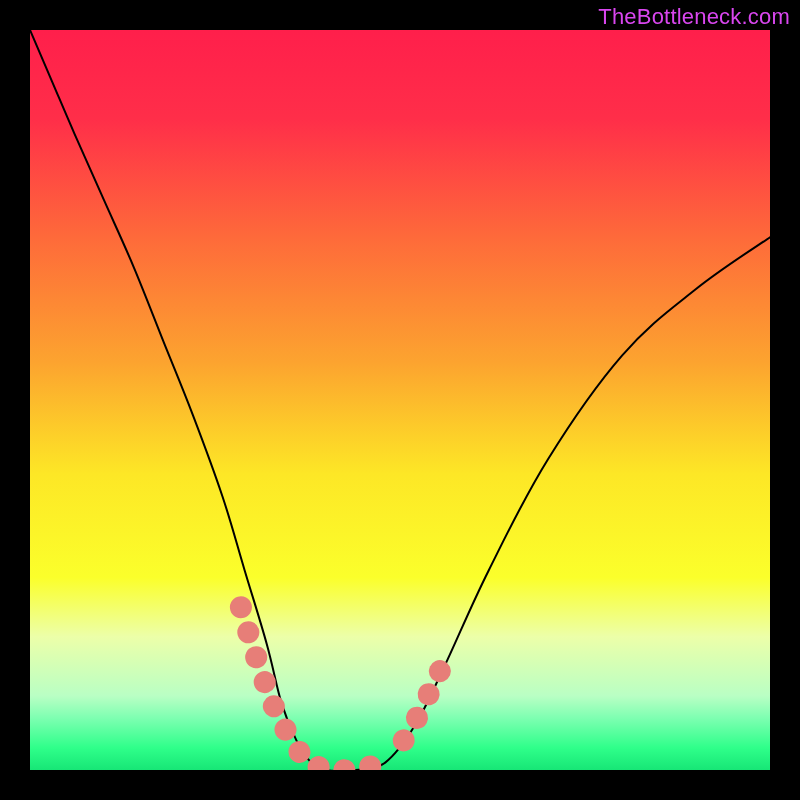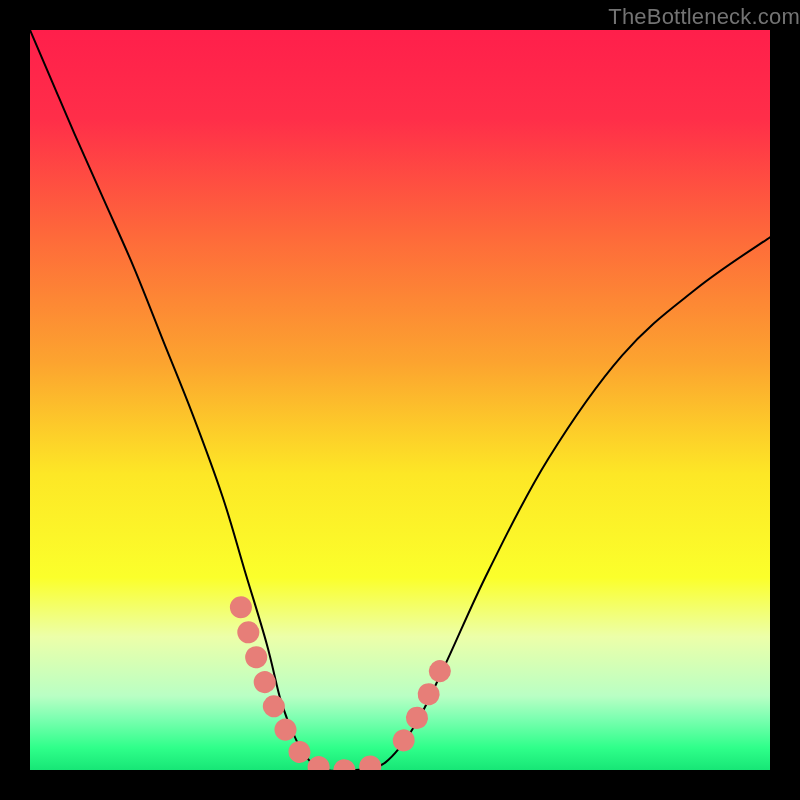--- a/index.html
+++ b/index.html
@@ -32,22 +32,22 @@
   }
   #curve-svg {
     position: absolute;
     inset: 0;
     width: 100%;
     height: 100%;
   }
   #watermark {
     position: absolute;
     top: 4px;
-    right: 0;
-    color: #737373;
+    right: 10px;
+    color: #d946ef;
     font-size: 22px;
     font-weight: 500;
     letter-spacing: 0.2px;
     user-select: none;
   }
 </style>
 </head>
 <body>
 
 <div id="stage">

